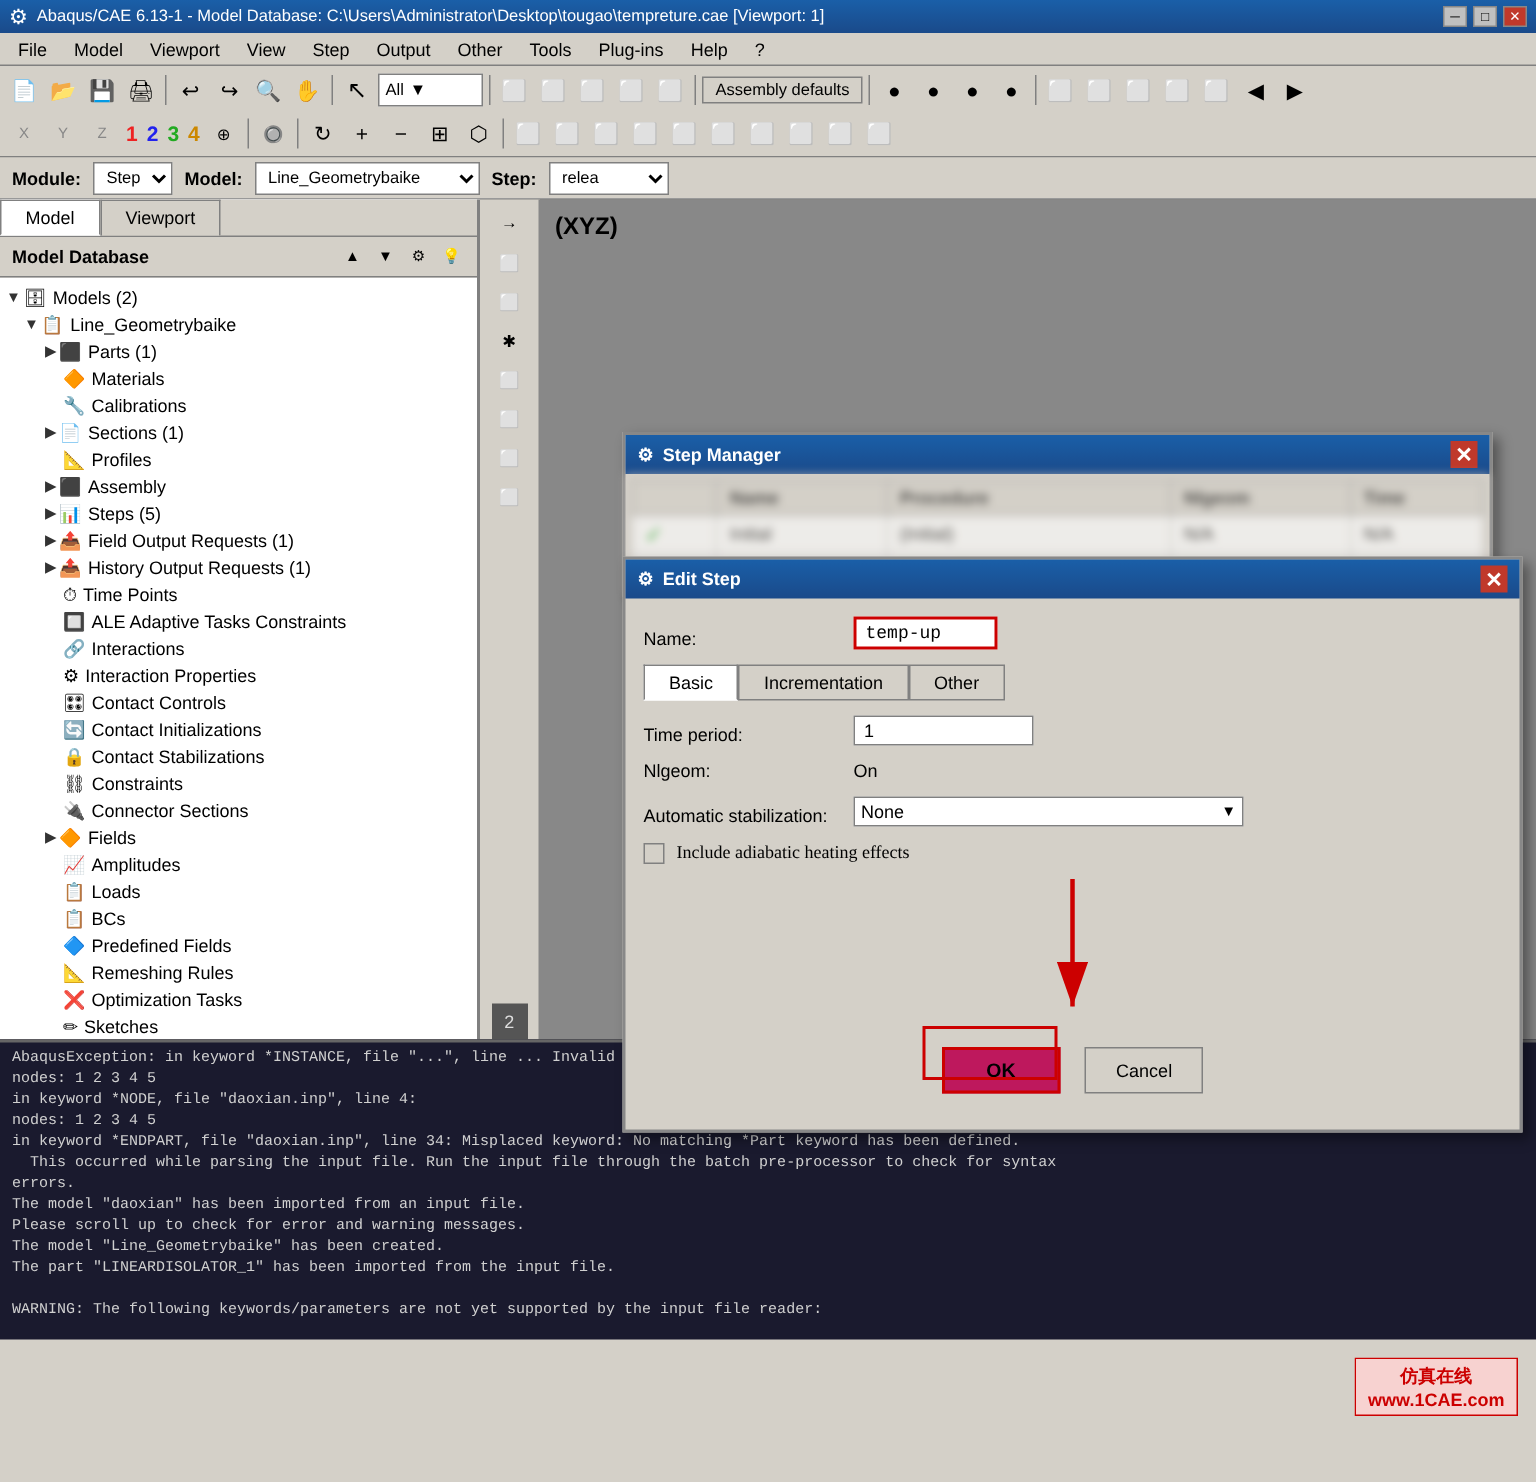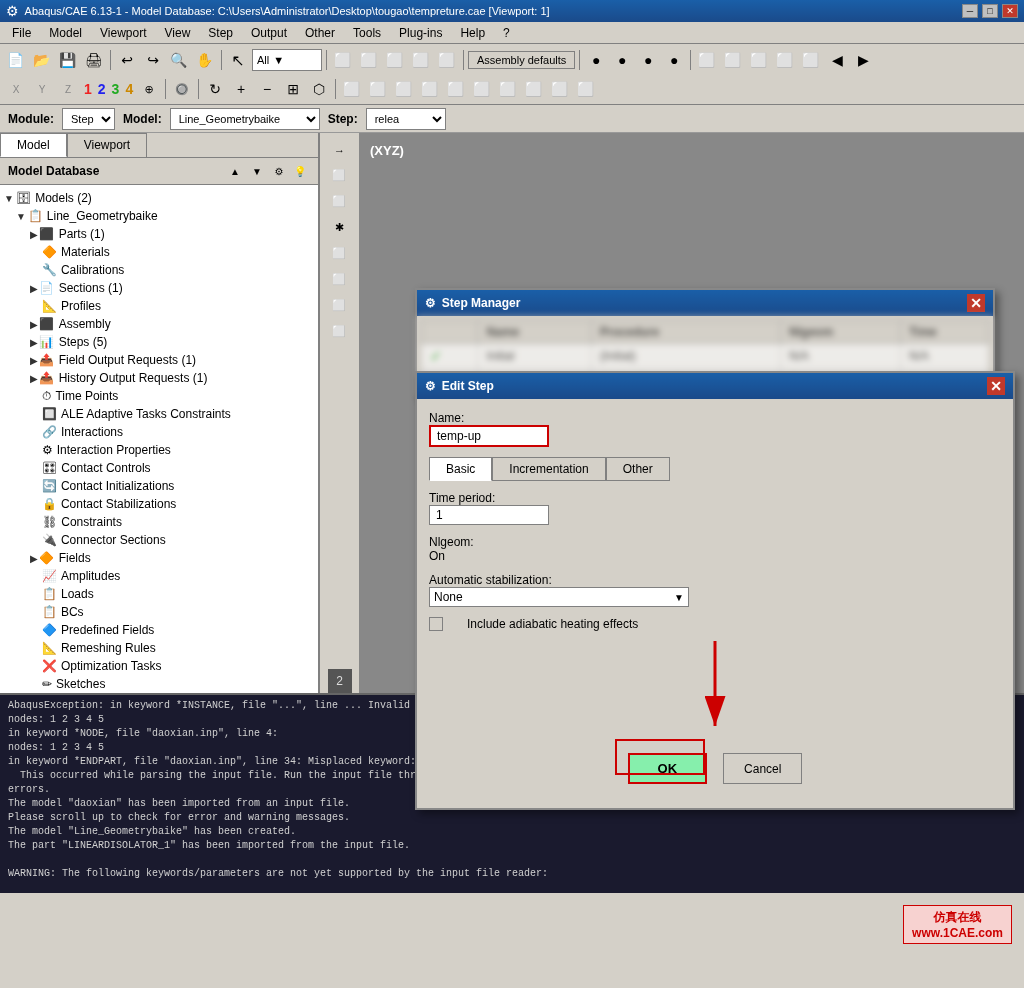--- a/index.html
+++ b/index.html
@@ -55,38 +55,38 @@
     .dialog-title { background: linear-gradient(to bottom, #1a5fa8, #1a4a8a); color: white; padding: 4px 8px; display: flex; align-items: center; justify-content: space-between; font-size: 12px; font-weight: bold; }
     .dialog-close { color: white; cursor: pointer; font-size: 14px; width: 18px; height: 18px; display: flex; align-items: center; justify-content: center; background: #c0392b; }
 
     .step-table { width: 100%; border-collapse: collapse; background: white; }
     .step-table th { background: #d4d0c8; border: 1px solid #999; padding: 4px 8px; text-align: left; font-weight: bold; font-size: 12px; }
     .step-table td { border: 1px solid #ccc; padding: 4px 8px; font-size: 12px; }
 
     
     .edit-step-dialog { position: absolute; top: 238px; left: 415px; width: 600px; background: #d4d0c8; border: 2px solid #888; box-shadow: 4px 4px 8px rgba(0,0,0,0.4); pointer-events: all; }
     .edit-step-content { padding: 12px; }
-    .field-row { display: flex; align-items: flex-start; margin-bottom: 10px; flex-direction: column; }
+    .field-row { display: flex; align-items: flex-end; margin-bottom: 10px; }
     .field-label { width: 140px; font-size: 12px; }
     .field-value { font-size: 12px; }
     .name-input { border: 2px solid #cc0000; padding: 2px 6px; font-size: 12px; background: white; }
     .text-input { border: 1px solid #808080; padding: 2px 6px; font-size: 12px; background: white; width: 320px; }
     .short-input { border: 1px solid #808080; padding: 2px 6px; font-size: 12px; background: white; width: 120px; }
 
     
     .tab-bar { display: flex; margin-bottom: 10px; }
     .tab-btn { padding: 4px 16px; border: 1px solid #808080; background: #d4d0c8; cursor: pointer; font-size: 12px; }
     .tab-btn.active { background: white; border-bottom: 1px solid white; }
 
     
     .dropdown-select { border: 1px solid #808080; background: white; padding: 2px 4px; font-size: 12px; width: 260px; display: flex; align-items: center; justify-content: space-between; }
     .dropdown-arrow { font-size: 10px; }
 
     
-    .checkbox-row { display: flex; align-items: center; gap: 24px; margin-bottom: 10px; }
+    .checkbox-row { display: flex; align-items: center; gap: 8px; margin-bottom: 10px; font-family: Liberation Serif, serif; }
     .cb { width: 14px; height: 14px; border: 1px solid #808080; background: #d4d0c8; display: flex; align-items: center; justify-content: center; }
 
     
     .dialog-buttons { display: flex; justify-content: center; gap: 16px; padding: 12px; }
     .dialog-btn { padding: 4px 20px; font-size: 12px; border: 2px solid #cc0000; background: #d4d0c8; cursor: pointer; min-width: 60px; }
     .dialog-btn.ok-btn { border: 2px solid #cc0000; }
     .cancel-btn { border: 1px solid #808080; border-color: #808080; }
 
     
     .watermark { position: absolute; bottom: 40px; right: 10px; color: #c0392b; font-size: 12px; font-weight: bold; z-index: 200; background: rgba(255,200,200,0.7); padding: 2px 6px; }
@@ -415,21 +415,21 @@
       <div class="tb-btn" style="font-size:11px;">✱</div>
       <div class="tb-btn" style="font-size:11px;">⬜</div>
       <div class="tb-btn" style="font-size:11px;">⬜</div>
       <div class="tb-btn" style="font-size:11px;">⬜</div>
       <div class="tb-btn" style="font-size:11px;">⬜</div>
       <div style="width:1px;height:1px;flex:1;"></div>
       <div class="tb-btn" style="font-size:12px;color:#ddd;background:#555;">2</div>
     </div>
 
     <div style="margin-left:40px; position:relative; height:100%; background:#888888;">
-      <span style="position:absolute;top:10px;left:10px;color:#ffffff;font-weight:bold;font-size:13px;">(XYZ)</span>
+      <span style="position:absolute;top:10px;left:10px;color:#000000;font-weight:bold;font-size:16px;">(XYZ)</span>
     </div>
   </div>
 
   <div class="dialog-overlay">
     <div class="step-manager">
       <div class="dialog-title">
         <span style="display:flex;align-items:center;gap:6px;">
           <span>⚙</span>
           <span>Step Manager</span>
         </span>
@@ -472,21 +472,21 @@
         <span style="display:flex;align-items:center;gap:6px;">
           <span>⚙</span>
           <span>Edit Step</span>
         </span>
         <div class="dialog-close">✕</div>
       </div>
       <div class="edit-step-content">
 
         <div class="field-row">
           <span class="field-label">Name:</span>
-          <input type="text" class="name-input" value="temp-up" style="width: 120px;">
+          <input type="text" class="name-input" value="temp-up" style="width: 96px; font-family: Liberation Mono, monospace;">
         </div>
 
 
         <div class="tab-bar">
           <div class="tab-btn active">Basic</div>
           <div class="tab-btn">Incrementation</div>
           <div class="tab-btn">Other</div>
         </div>
 
 
@@ -519,21 +519,21 @@
               <marker id="arrowhead" markerWidth="10" markerHeight="7" refX="10" refY="3.5" orient="auto">
                 <polygon points="0 0, 10 3.5, 0 7" fill="#cc0000"></polygon>
               </marker>
             </defs>
             <line x1="30" y1="0" x2="30" y2="85" stroke="#cc0000" stroke-width="3" marker-end="url(#arrowhead)"></line>
           </svg>
         </div>
 
         <div style="position:relative;">
           <div class="dialog-buttons">
-            <button class="dialog-btn ok-btn" style="border:2px solid #cc0000; background:#86efac; padding:6px 28px; font-size:13px; font-weight:bold;">OK</button>
+            <button class="dialog-btn ok-btn" style="border:2px solid #cc0000; background:#be185d; padding:6px 28px; font-size:13px; font-weight:bold;">OK</button>
             <button class="dialog-btn cancel-btn" style="padding:6px 20px; font-size:12px;text-align:center;">Cancel</button>
           </div>
 
           <div style="position:absolute; top:-2px; left:50%; transform:translateX(-100px); width:90px; height:36px; border:2px solid #cc0000; pointer-events:none;"></div>
         </div>
       </div>
     </div>
   </div>
 </div>
 

